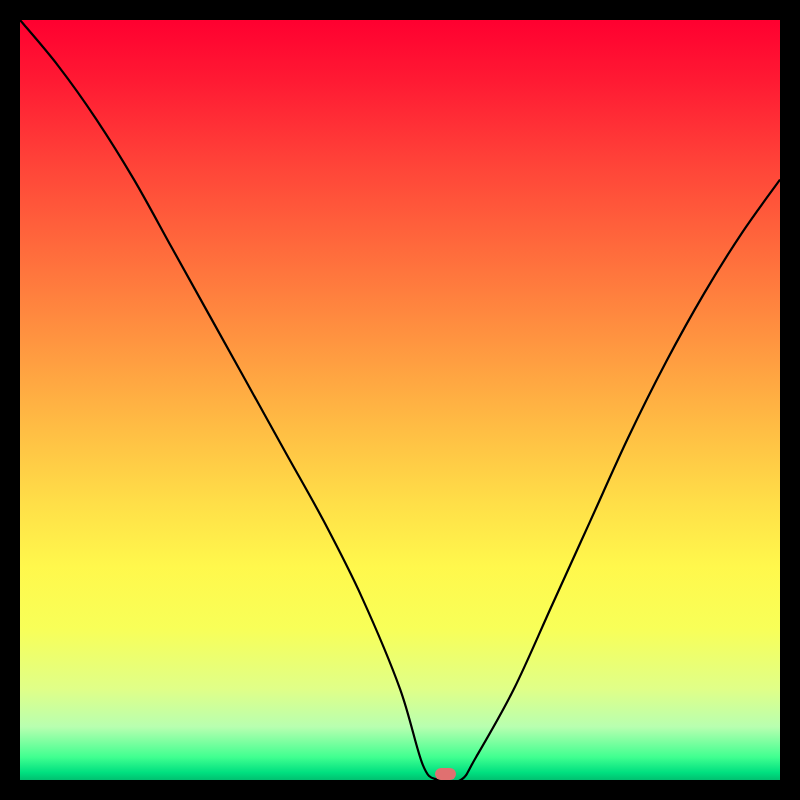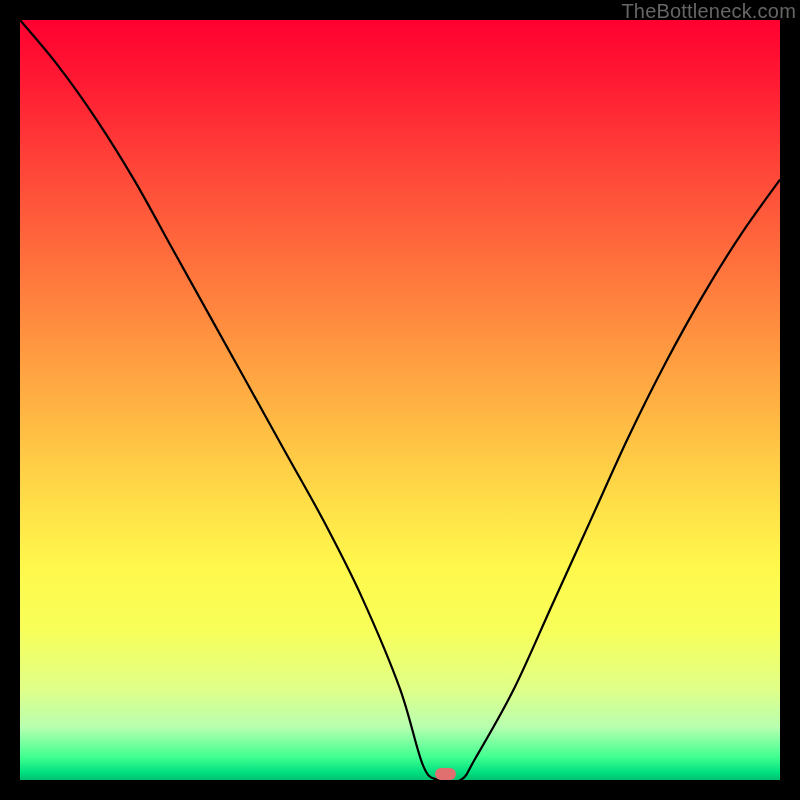--- a/index.html
+++ b/index.html
@@ -61,14 +61,13 @@
 <div class="frame">
   <div class="plot-area">
 
     <svg class="curve-layer" viewBox="0 0 760 760" preserveAspectRatio="none">
       <path id="curve-path" d="M 0 0 C 6.333333333333333 7.600000000000006, 25.333333333333336 29.133333333333372, 38 45.60000000000004 C 50.666666666666664 62.066666666666706, 63.333333333333336 79.80000000000001, 76 98.8 C 88.66666666666667 117.79999999999998, 101.33333333333333 138.06666666666663, 114 159.59999999999997 C 126.66666666666667 181.1333333333333, 139.33333333333334 205.20000000000002, 152 228.00000000000003 C 164.66666666666666 250.80000000000004, 177.33333333333334 273.6, 190 296.40000000000003 C 202.66666666666666 319.20000000000005, 215.33333333333334 342, 228 364.8 C 240.66666666666666 387.6, 253.33333333333334 410.40000000000003, 266 433.20000000000005 C 278.6666666666667 456.00000000000006, 291.3333333333333 477.5333333333333, 304 501.59999999999997 C 316.6666666666667 525.6666666666666, 329.3333333333333 549.7333333333333, 342 577.6 C 354.6666666666667 605.4666666666667, 369.8666666666667 640.9333333333333, 380 668.8 C 390.1333333333333 696.6666666666666, 396.4666666666667 729.5999999999999, 402.8 744.8 C 409.1333333333333 760, 411.66666666666674 757.4666666666667, 418.00000000000006 760 C 424.33333333333337 762.5333333333333, 434.46666666666664 763.8, 440.79999999999995 760 C 447.13333333333327 756.2, 447.1333333333333 752.4, 456 737.1999999999999 C 464.8666666666667 721.9999999999999, 481.3333333333333 694.1333333333332, 494 668.8 C 506.6666666666667 643.4666666666667, 519.3333333333334 613.0666666666667, 532 585.2 C 544.6666666666666 557.3333333333334, 557.3333333333334 529.4666666666666, 570 501.59999999999997 C 582.6666666666666 473.7333333333333, 595.3333333333334 444.6000000000001, 608 418.00000000000006 C 620.6666666666666 391.40000000000003, 633.3333333333334 366.0666666666666, 646 341.99999999999994 C 658.6666666666666 317.9333333333333, 671.3333333333334 295.13333333333327, 684 273.59999999999997 C 696.6666666666666 252.06666666666663, 709.3333333333334 231.8, 722 212.8 C 734.6666666666666 193.8, 753.6666666666666 168.46666666666664, 760 159.59999999999997" stroke="#000" stroke-width="2.2" fill="none"></path>
     </svg>
 
     <div id="marker" class="marker" style="left: 414.96px; width: 21.28px; height: 12px; bottom: 0px;"></div>
   </div>
 
-  <div class="watermark">TheBottleneck.com</div>
 </div>
 
 </body></html>

